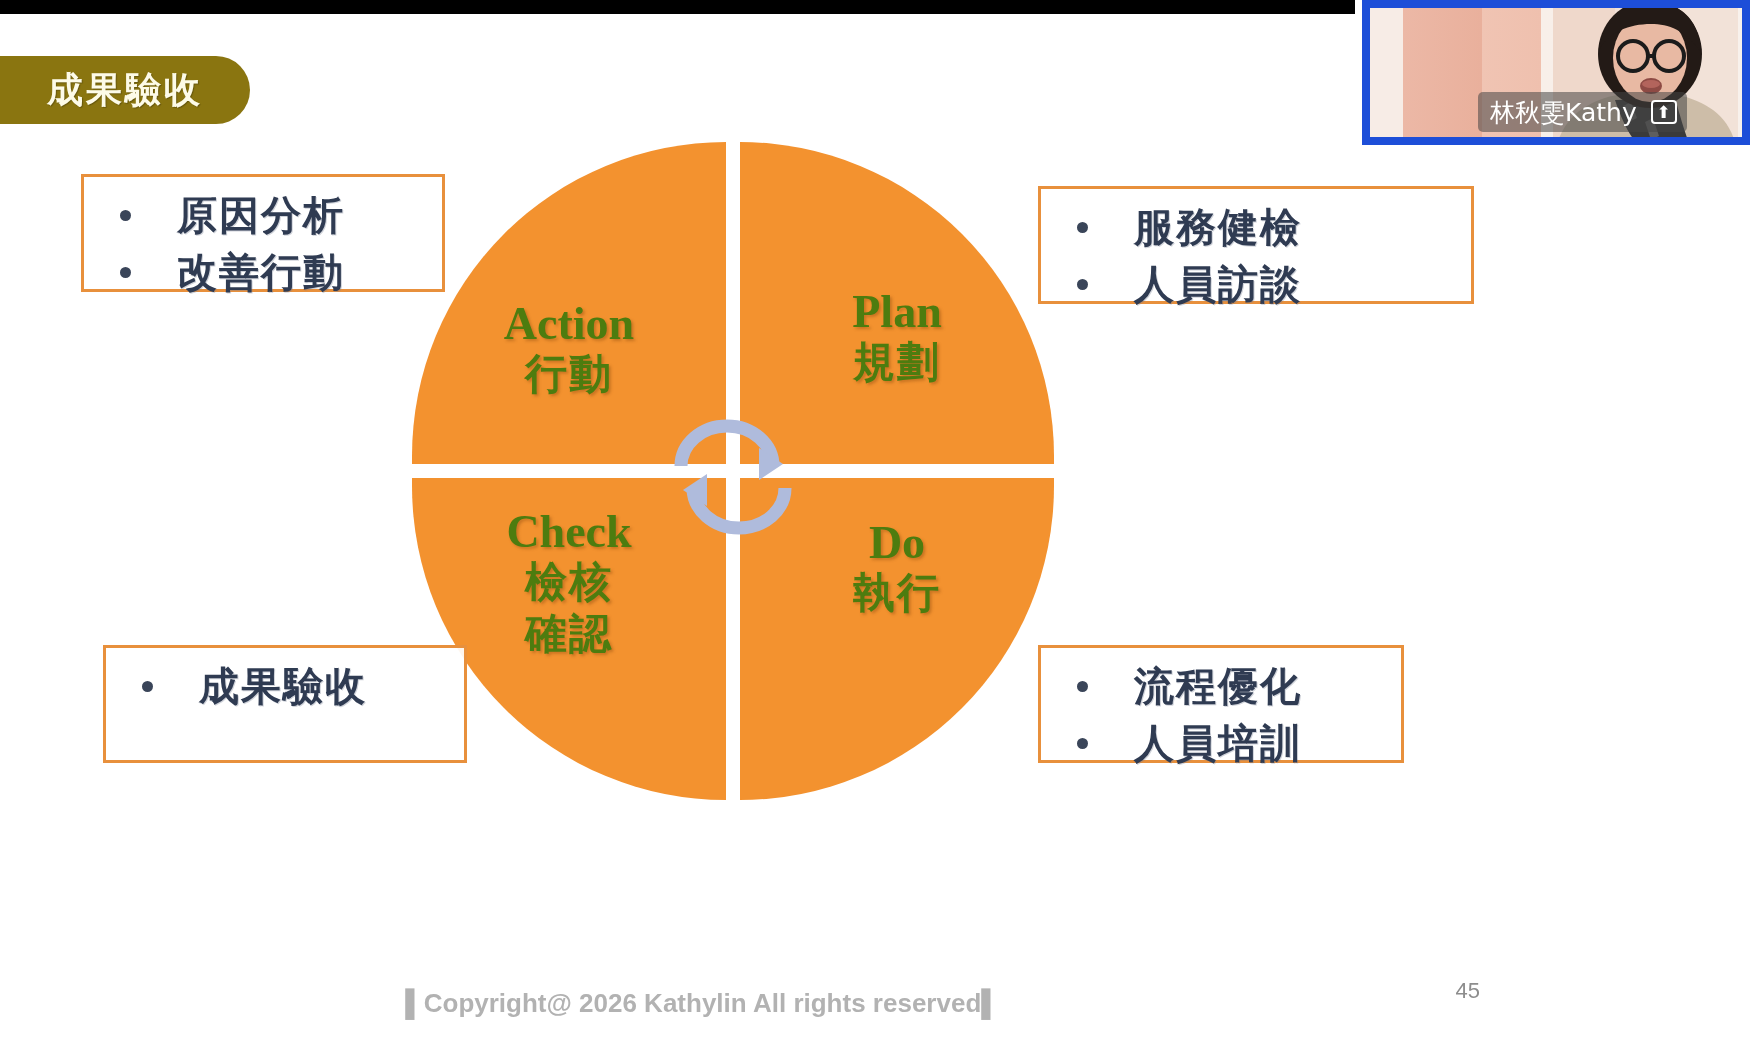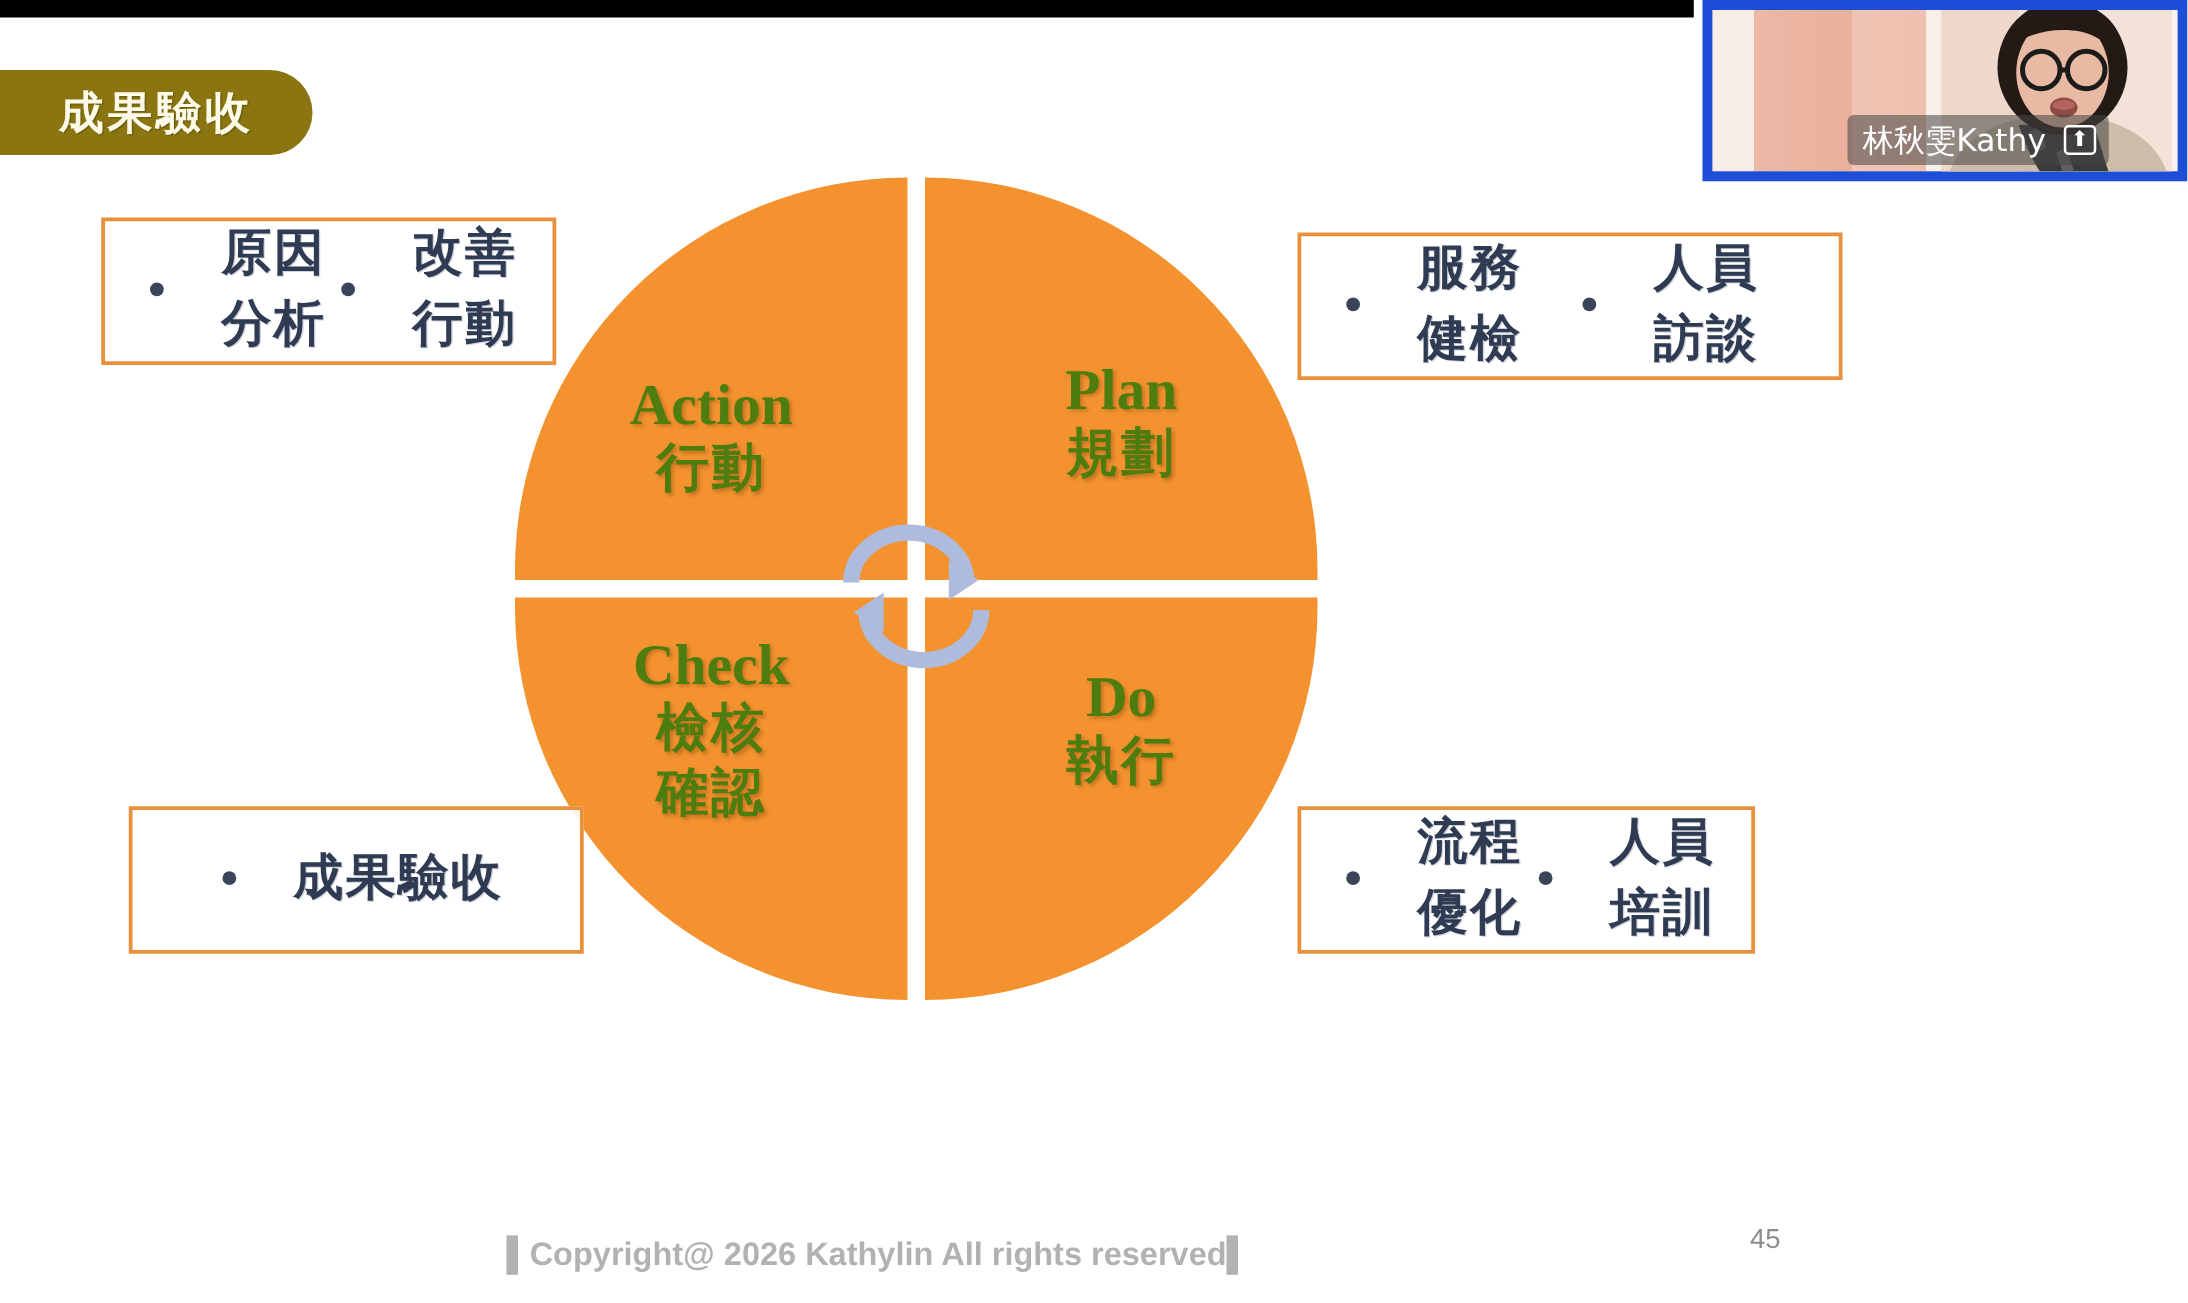--- a/index.html
+++ b/index.html
@@ -68,21 +68,21 @@
   .lbl-do     { left:0; top:56px; }
 
   
   .arrows { position:absolute; left:255px; top:250px; width:140px; height:160px; }
 
   
   .box {
     position:absolute;
     border:3px solid #E8903C;
     background:rgba(255,255,255,0.92);
-    display:flex; flex-direction:row; justify-content:center;
+    display:flex; flex-direction:column; 
     padding:10px 26px 14px 26px;
   }
   .box-line {
     display:flex; align-items:center;
     font-family:"DejaVu Sans","Liberation Sans",sans-serif;
     font-weight:bold;
     font-size:40px; line-height:1.42;
     color:#2f3b52;
     letter-spacing:2px;
     text-shadow:1px 1px 0 rgba(120,130,150,.35);
@@ -99,21 +99,21 @@
 
   
   .footer {
     position:absolute; left:0; top:988px; width:1405px;
     text-align:center;
     color:#b2b2b2; font-size:26px; font-weight:bold;
     font-family:"Liberation Sans","DejaVu Sans",sans-serif;
   }
   .pagenum {
     position:absolute; left:1400px; top:978px; width:80px;
-    text-align:left; color:#8d8d8d; font-size:22px;
+    text-align:right; color:#8d8d8d; font-size:22px;
     font-family:"Liberation Sans","DejaVu Sans",sans-serif;
   }
 
   
   .video-tile {
     position:absolute; right:0px; top:0px;
     width:388px; height:145px;
     border:8px solid #1d4ed8;
     overflow:hidden;
     background:#f6e7e0;
@@ -172,21 +172,21 @@
       <div class="q-en">Plan</div>
       <div class="q-zh">規劃</div>
     </div>
 
     <div class="q-label lbl-check" style="width:314px;left:0;top:366px;">
       <div class="q-en">Check</div>
       <div class="q-zh">檢核</div>
       <div class="q-zh">確認</div>
     </div>
 
-    <div class="q-label lbl-do" style="width:314px;left:328px;top:392px;">
+    <div class="q-label lbl-do" style="width:314px;left:328px;top:377px;">
       <div class="q-en">Do</div>
       <div class="q-zh">執行</div>
     </div>
 
     <div class="arrows">
       <svg width="140" height="160" viewBox="0 0 140 160">
 
         <path d="M14,74 A46,40 0 0 1 106,74" fill="none" stroke="#AFBBDC" stroke-width="13" stroke-linecap="butt"></path>
         <path d="M92,56 L116,72 L92,88 Z" fill="#AFBBDC"></path>
 

